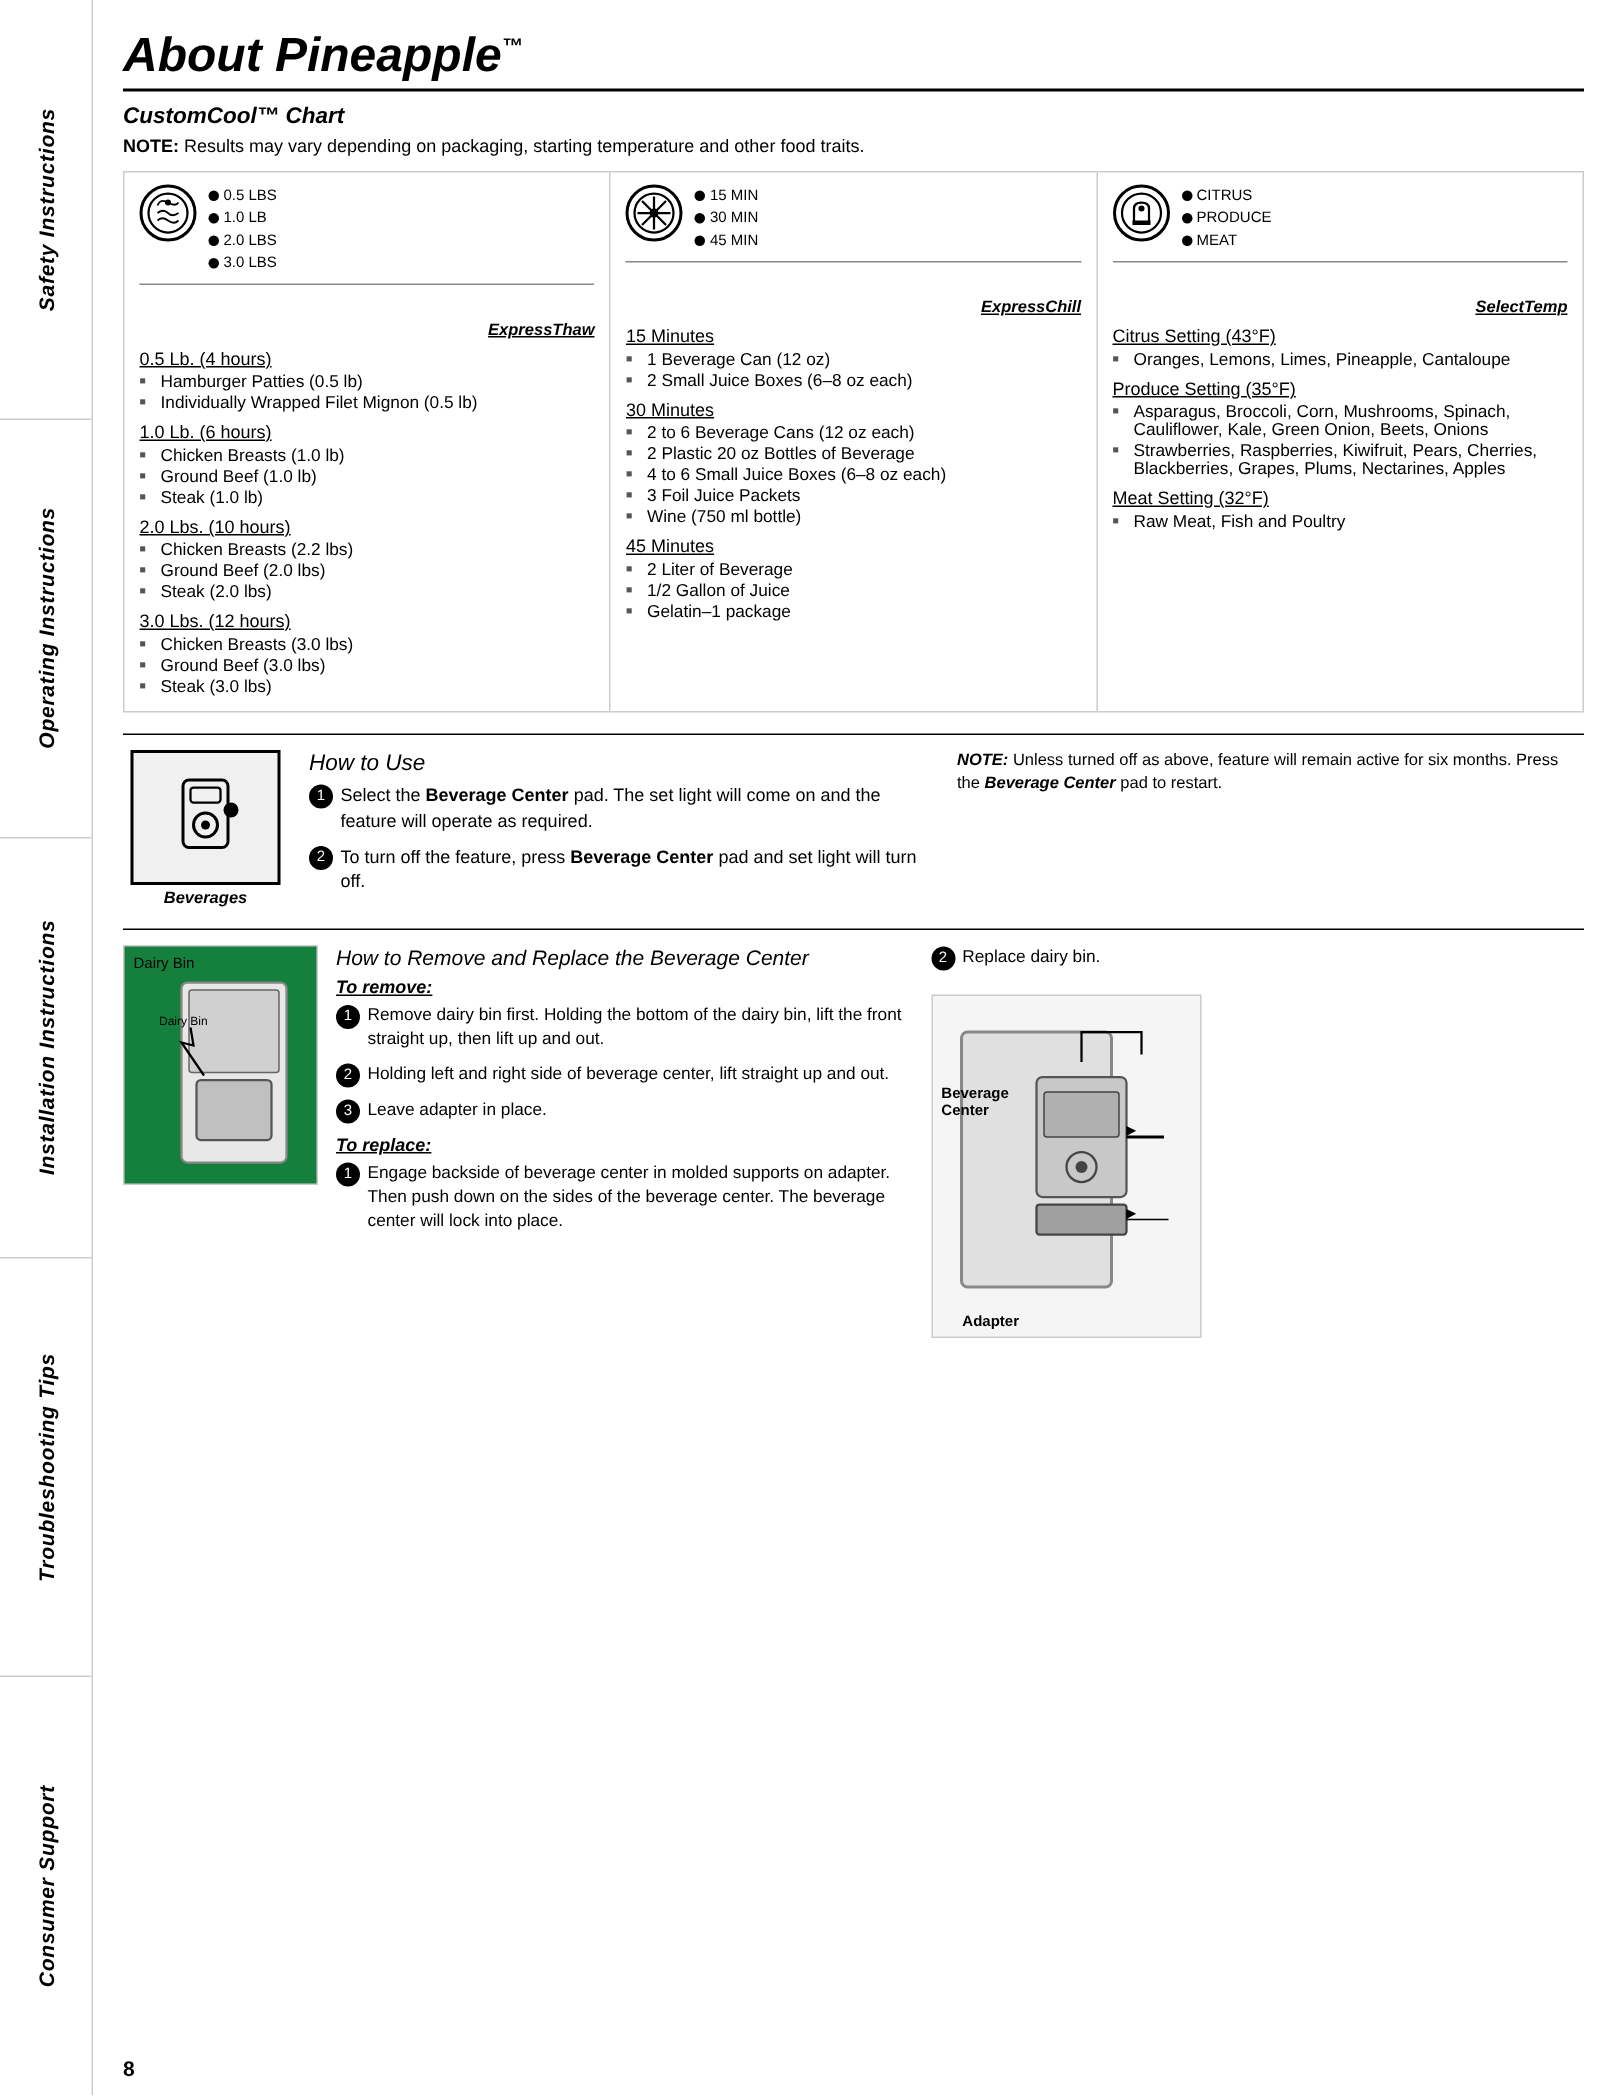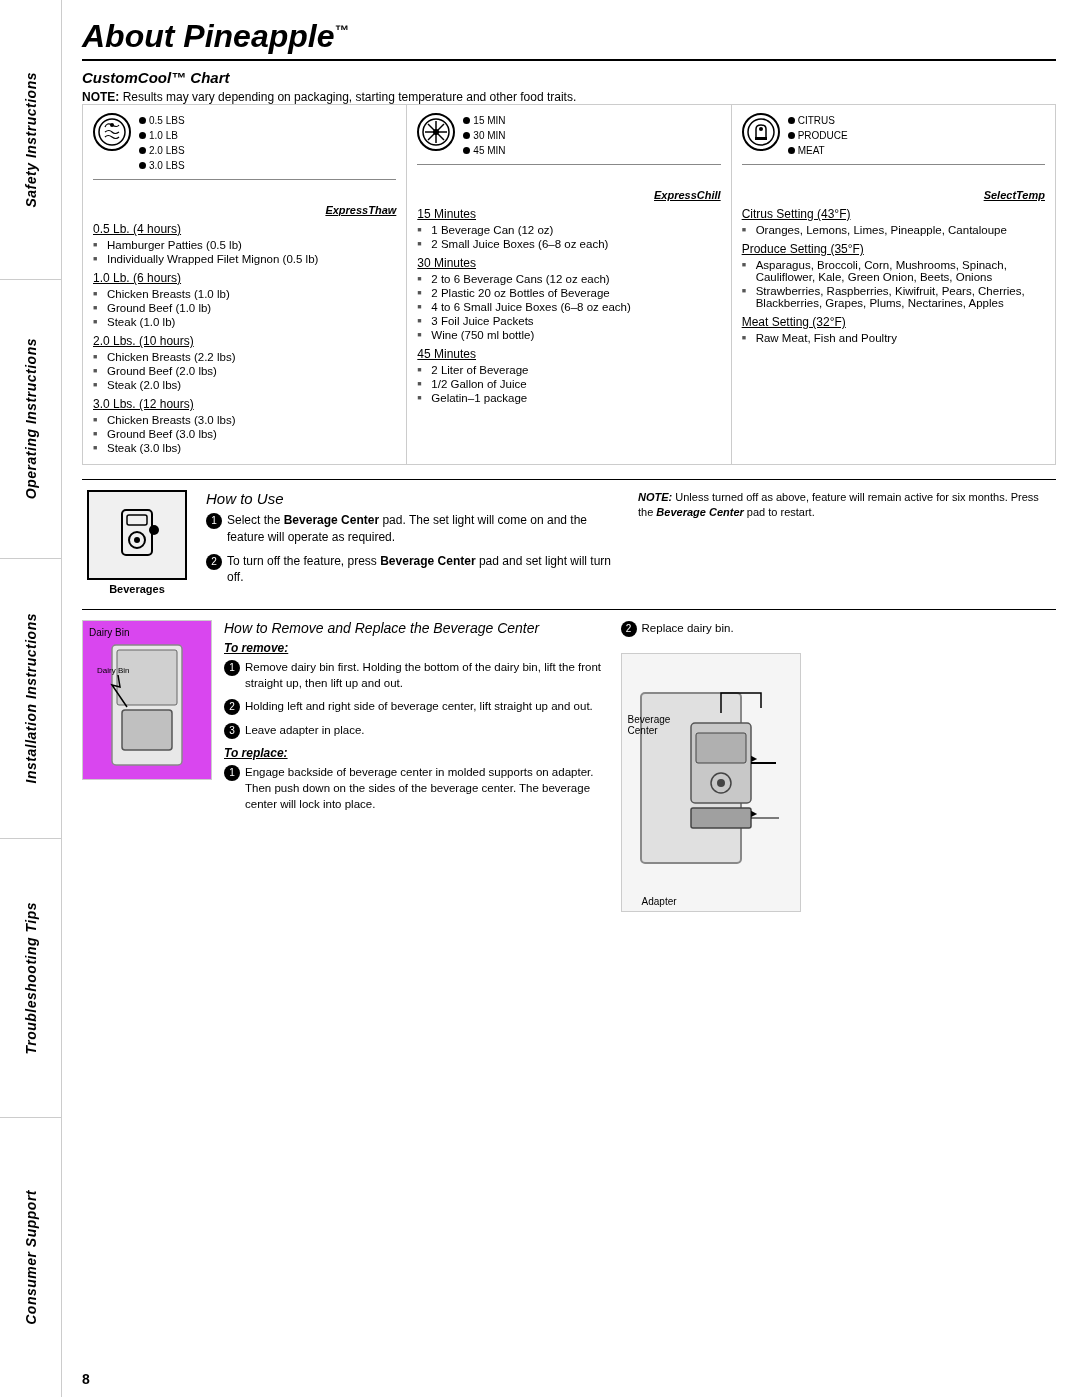--- a/index.html
+++ b/index.html
@@ -64,21 +64,21 @@
     .section-subtitle {
       font-style: italic;
       font-weight: bold;
       font-size: 15px;
       margin-top: 8px;
       margin-bottom: 4px;
     }
 
     .note-text {
       font-size: 12px;
-      margin-bottom: 0;
+      margin-bottom: 10px;
     }
     .note-text strong { font-weight: bold; }
 
     
     .chart-container {
       display: flex;
       gap: 0;
       border: 1px solid #ccc;
       margin-bottom: 14px;
     }
@@ -184,20 +184,21 @@
       border: 2px solid #000;
       display: flex;
       align-items: center;
       justify-content: center;
       font-size: 32px;
       background: #f0f0f0;
       position: relative;
     }
     .beverages-label {
       font-size: 11px;
+      font-style: italic;
       font-weight: bold;
       margin-top: 3px;
     }
     .how-to-use-text { flex: 1; }
     .how-to-use-note { flex: 1; font-size: 11.5px; }
 
     .section-heading-bold {
       font-weight: normal;
       font-style: italic;
       font-size: 15px;
@@ -232,55 +233,56 @@
       border-top: 1px solid #000;
       padding-top: 10px;
     }
     .remove-replace-left { flex: 1.2; }
     .remove-replace-right { flex: 1; display: flex; flex-direction: column; align-items: flex-start; }
 
     .dairy-bin-diagram {
       width: 130px;
       height: 160px;
       border: 1px solid #ccc;
-      background: #d946ef;
+      background: #15803d;
       position: relative;
       margin-bottom: 16px;
       display: flex;
       align-items: center;
-      justify-content: center;
+      justify-content: flex-end;
       font-size: 28px;
       overflow: hidden;
     }
     .dairy-bin-label {
       position: absolute;
       top: 6px;
       left: 6px;
       font-size: 10px;
     }
 
     .to-label {
       font-style: italic;
       font-weight: bold;
       font-size: 12px;
       text-decoration: underline;
       margin-bottom: 4px;
     }
 
     .replace-diagram {
       width: 180px;
-      height: 259px;
+      height: 229px;
       border: 1px solid #ccc;
       background: #f5f5f5;
       display: flex;
       align-items: center;
       justify-content: center;
       font-size: 36px;
       position: relative;
       margin-top: 8px;
+      font-weight: bold;
     }
     .beverage-center-label {
       position: absolute;
       left: 6px;
       top: 60px;
       font-size: 10px;
     }
     .adapter-label {
       position: absolute;
       bottom: 4px;

